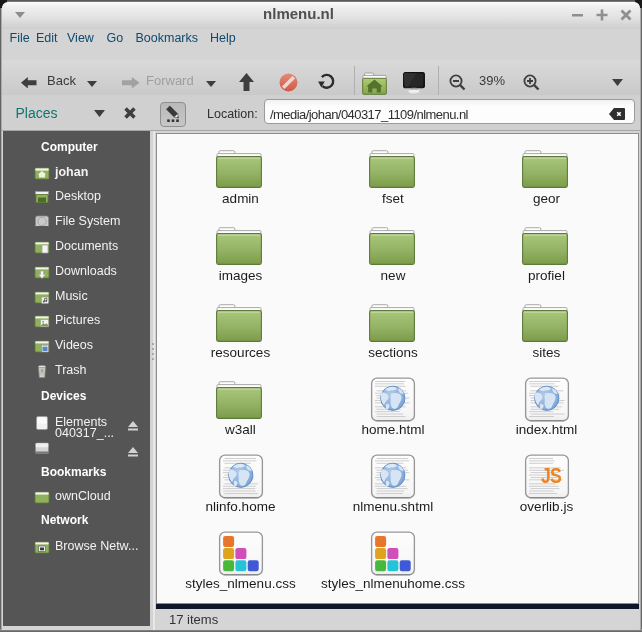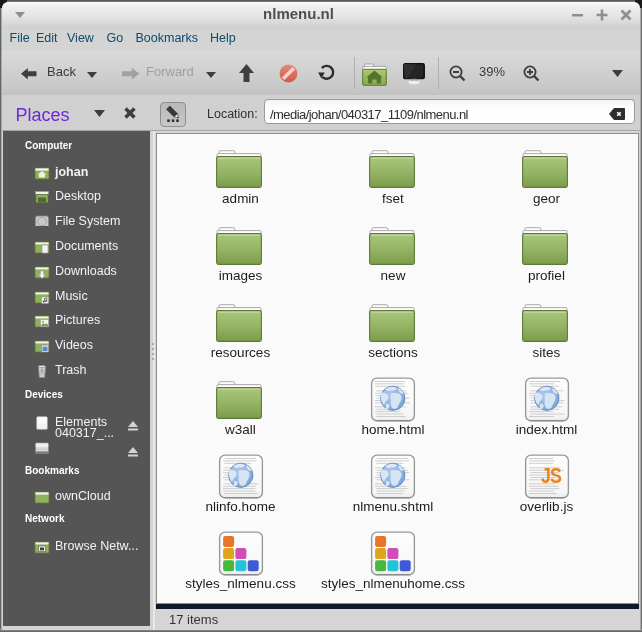--- a/index.html
+++ b/index.html
@@ -4,31 +4,31 @@
 <style>
 html,body{margin:0;padding:0;}
 body{width:642px;height:632px;background:#191919;font-family:"Liberation Sans",sans-serif;position:relative;overflow:hidden;}
 .win{position:absolute;left:2px;top:2px;width:638px;height:628px;background:#d4d4d4;border-radius:6px 6px 0 0;overflow:hidden;}
 .titlebar{position:absolute;left:0;top:0;width:638px;height:27px;background:linear-gradient(#fdfdfd,#f0f0f0 15%,#e3e3e3 55%,#cecece);border-radius:6px 6px 0 0;}
 .title{position:absolute;left:0;width:593px;top:3.5px;text-align:center;font-size:15px;line-height:15px;font-weight:bold;color:#4f4f4f;}
 .tbtri{position:absolute;left:13px;top:10px;width:0;height:0;border-left:5px solid transparent;border-right:5px solid transparent;border-top:6px solid #8d8d8d;}
 .wbtn{position:absolute;top:0;height:27px;color:#8f8f8f;font-weight:bold;}
 .menubar{position:absolute;left:0;top:27px;width:638px;height:22px;background:#d4d4d4;}
 .mi{position:absolute;top:1.5px;font-size:12.5px;color:#0c4a6e;}
-.toolbar{position:absolute;left:0;top:49px;width:638px;height:44px;background:linear-gradient(#dadada,#c9c9c9 80%,#c2c2c2);}
+.toolbar{position:absolute;left:0;top:58px;width:638px;height:44px;background:linear-gradient(#dadada,#c9c9c9 80%,#c2c2c2);}
 .tbtext{position:absolute;top:13px;font-size:13px;color:#3a3a3a;}
 .tsep{position:absolute;top:6px;width:1px;height:32px;background:#b0b0b0;}
 .locrow{position:absolute;left:0;top:93px;width:638px;height:36px;background:#d0d0d0;border-bottom:1px solid #a6a6a6;box-sizing:border-box;}
-.places{position:absolute;left:13.5px;top:10px;font-size:18px;color:#6d28d9;}
+.places{position:absolute;left:13.5px;top:10px;font-size:14px;color:#0f766e;}
 .penbtn{position:absolute;left:158px;top:7px;width:26px;height:25px;background:linear-gradient(#b9b9b9,#c7c7c7);border:1px solid #8e8e8e;border-radius:4px;box-sizing:border-box;}
 .loclabel{position:absolute;left:205px;top:12px;font-size:12.5px;color:#2f2f2f;}
 .locinput{position:absolute;left:262px;top:4px;width:371px;height:25px;background:linear-gradient(#f2f2f2,#fdfdfd 30%,#fdfdfd);border:1px solid #9b9b9b;border-radius:4px;box-sizing:border-box;}
 .locinput span{position:absolute;left:5px;top:6.5px;font-size:13px;color:#2f2f2f;letter-spacing:-0.55px;}
 .sidebar{position:absolute;left:1px;top:129px;width:147px;height:495px;background:#555555;}
-.sb-h{position:absolute;left:22px;font-size:10px;font-weight:bold;color:#ffffff;}
+.sb-h{position:absolute;left:38px;font-size:12px;font-weight:bold;color:#ffffff;}
 .sb-i{position:absolute;left:52px;font-size:12.5px;color:#f2f2f2;white-space:nowrap;}
 .sb-ic{position:absolute;left:31px;width:16px;height:16px;}
 .splitter{position:absolute;left:148px;top:129px;width:6px;height:499px;background:#d2d2d2;}
 .splitter .line{position:absolute;left:3px;top:0;width:2px;height:100%;background:#e8e8e8;}
 .content{position:absolute;left:154px;top:131px;width:483px;height:471px;background:#fafafa;border:1px solid #8e8e8e;box-sizing:border-box;}
 .statusbar{position:absolute;left:154px;top:602px;width:483px;height:26px;background:#d5d5d5;border-top:5px solid #0f172a;box-sizing:border-box;}
 .statusbar span{position:absolute;left:13px;top:3px;font-size:13px;color:#333;}
 .cell{position:absolute;width:153px;text-align:center;}
 .cell .lbl{position:absolute;top:44px;left:0;width:153px;text-align:center;font-size:13.5px;color:#1c1c1c;}
 .cell svg{position:absolute;left:50%;transform:translateX(-50%);top:0;}

